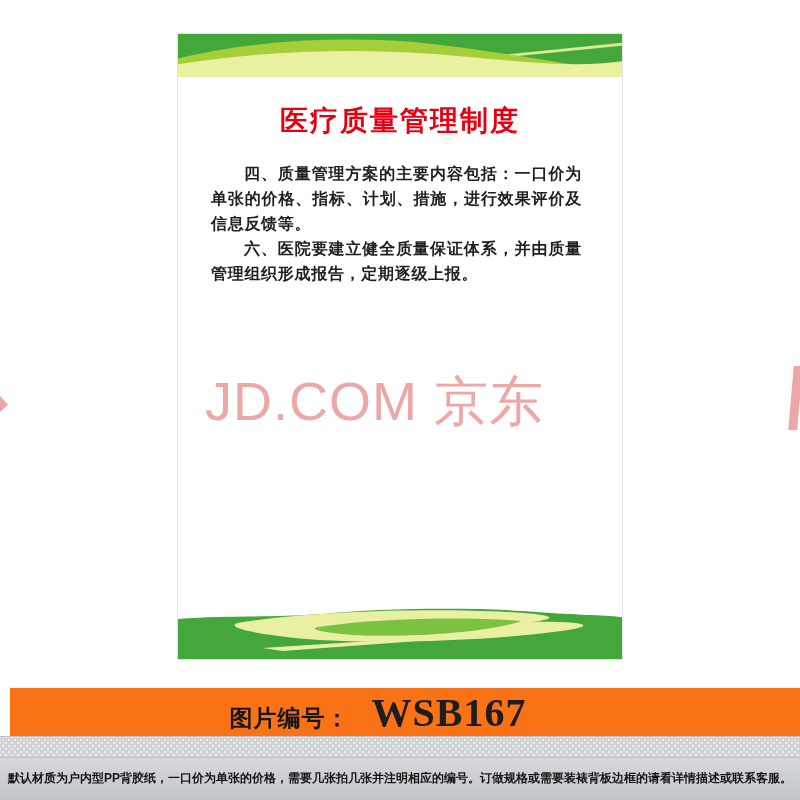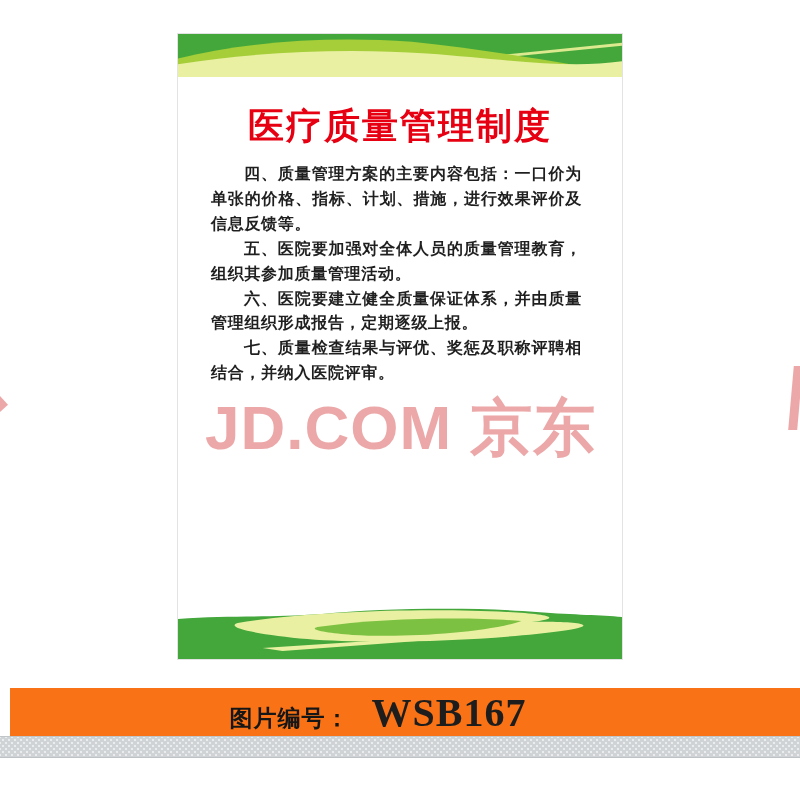--- a/index.html
+++ b/index.html
@@ -10,34 +10,34 @@
   }
   
   .poster {
     position:absolute; left:177px; top:33px; width:446px; height:627px;
     background:#ffffff; border:1px solid #e3e3e3;
   }
   .band-top { position:absolute; left:0; top:0; width:444px; height:43px; display:block; }
   .band-bottom { position:absolute; left:0; bottom:0; width:444px; height:52px; display:block; }
   .poster-title {
     position:absolute; left:0; top:68px; width:444px; text-align:center;
-    font-size:36px; font-weight:bold; letter-spacing:2px; color:#e60012;
+    font-size:28px; font-weight:bold; letter-spacing:2px; color:#e60012;
     white-space:nowrap;
   }
   .poster-body {
     position:absolute; left:33px; top:128px; width:371px;
     font-size:16px; letter-spacing:0.7px; line-height:24.9px;
     color:#1f1f1f; font-weight:bold;
     text-align:justify; text-align-last:left;
   }
   .poster-body p { margin:0; text-indent:33px; }
   
   .watermark {
-    position:absolute; left:205px; top:386px; z-index:5;
-    font-size:62px; font-weight:bold; letter-spacing:1px; white-space:nowrap;
+    position:absolute; left:205px; top:366px; z-index:5;
+    font-size:54px; font-weight:normal; letter-spacing:1px; white-space:nowrap;
     color:rgba(217,82,82,0.5); pointer-events:none;
   }
   .wm-edge { position:absolute; z-index:5; background:rgba(217,82,82,0.5); pointer-events:none; }
   .wm-right { right:0; top:366px; width:9px; height:64px; transform:skewX(-5deg); }
   .wm-left  { left:0; top:396px; width:8px; height:16px; clip-path:polygon(0 0,100% 55%,0 100%); }
   
   .code-bar {
     position:absolute; left:10px; top:688px; width:800px; height:48px;
     background:#f97316; border-top:1px solid #f97316;
     display:flex; align-items:center; justify-content:center;
@@ -73,23 +73,21 @@
       <rect width="446" height="44" fill="#43a73c"></rect>
       <path d="M446,9 L230,31 L236,33 L446,12 Z" fill="#dce98e"></path>
       <path d="M0,25 C70,8 150,2 235,8 C310,16 390,30 446,40 L446,44 L0,44 Z" fill="#a5ce39"></path>
       <path d="M0,31 C80,18 170,14 250,20 C330,26 390,36 446,28 L446,44 L0,44 Z" fill="#e9f0a2"></path>
     </svg>
 
     <div class="poster-title">医疗质量管理制度</div>
 
     <div class="poster-body">
       <p>四、质量管理方案的主要内容包括：一口价为单张的价格、指标、计划、措施，进行效果评价及信息反馈等。</p>
-      <p>五、医院要加强对全体人员的质量管理教育，组织其参加质量管理活动。</p>
       <p>六、医院要建立健全质量保证体系，并由质量管理组织形成报告，定期逐级上报。</p>
-      <p>七、质量检查结果与评优、奖惩及职称评聘相结合，并纳入医院评审。</p>
     </div>
 
     <svg class="band-bottom" viewBox="0 0 446 52" preserveAspectRatio="none" aria-hidden="true">
       <path d="M0,12 C50,8 90,11 145,7 C205,1 300,0 360,5 C400,8 425,8 446,10 L446,52 L0,52 Z" fill="#43a73c"></path>
       <path d="M60,16 C130,4 250,1 330,5 C370,7 390,11 355,15 C400,14 430,18 385,24 C320,33 200,38 130,32 C85,28 45,21 60,16 Z" fill="#e9f0a2"></path>
       <path d="M140,20 C210,10 300,10 345,14 C310,26 230,31 175,28 C150,26 130,23 140,20 Z" fill="#7cc141"></path>
       <path d="M85,41 L240,31 L255,33 L105,44 Z" fill="#e9f0a2"></path>
     </svg>
 
   </div>
@@ -100,14 +98,17 @@
 
   <div class="code-bar">
     <div class="code-inner">
       <span class="code-label">图片编号：</span>
       <span class="code-value">WSB167</span>
     </div>
   </div>
 
   <div class="dots-band"></div>
 
+  <div class="info-bar">
+    <span class="info-text">默认材质为户内型PP背胶纸，一口价为单张的价格，需要几张拍几张并注明相应的编号。订做规格或需要装裱背板边框的请看详情描述或联系客服。</span>
+  </div>
 
 </div>
 
 </body></html>

